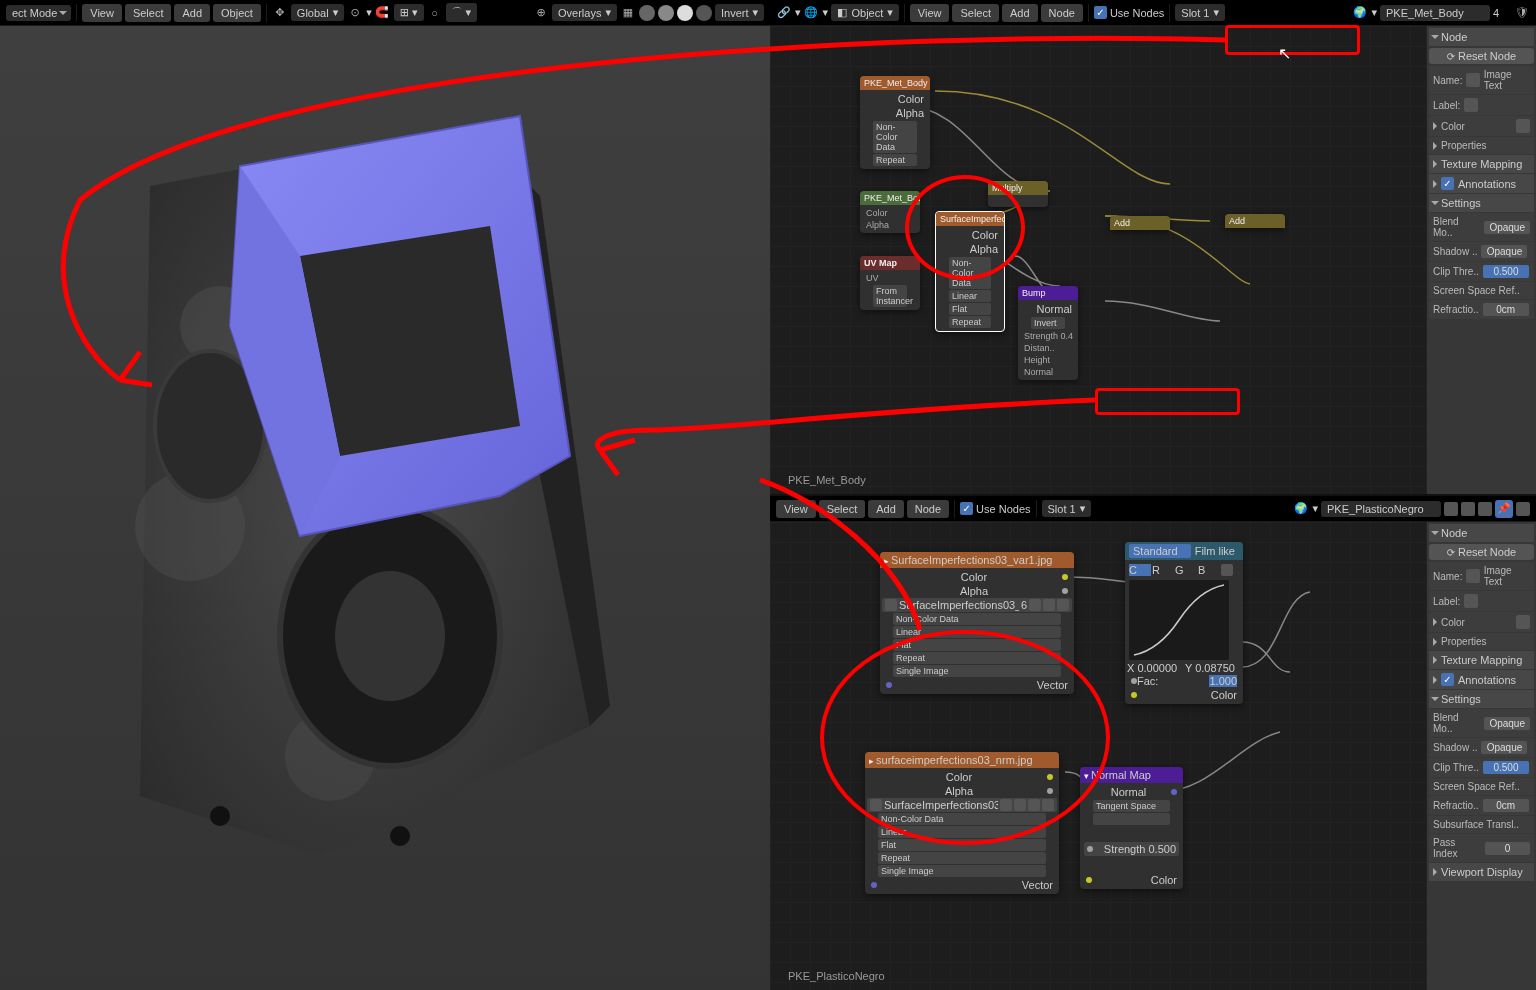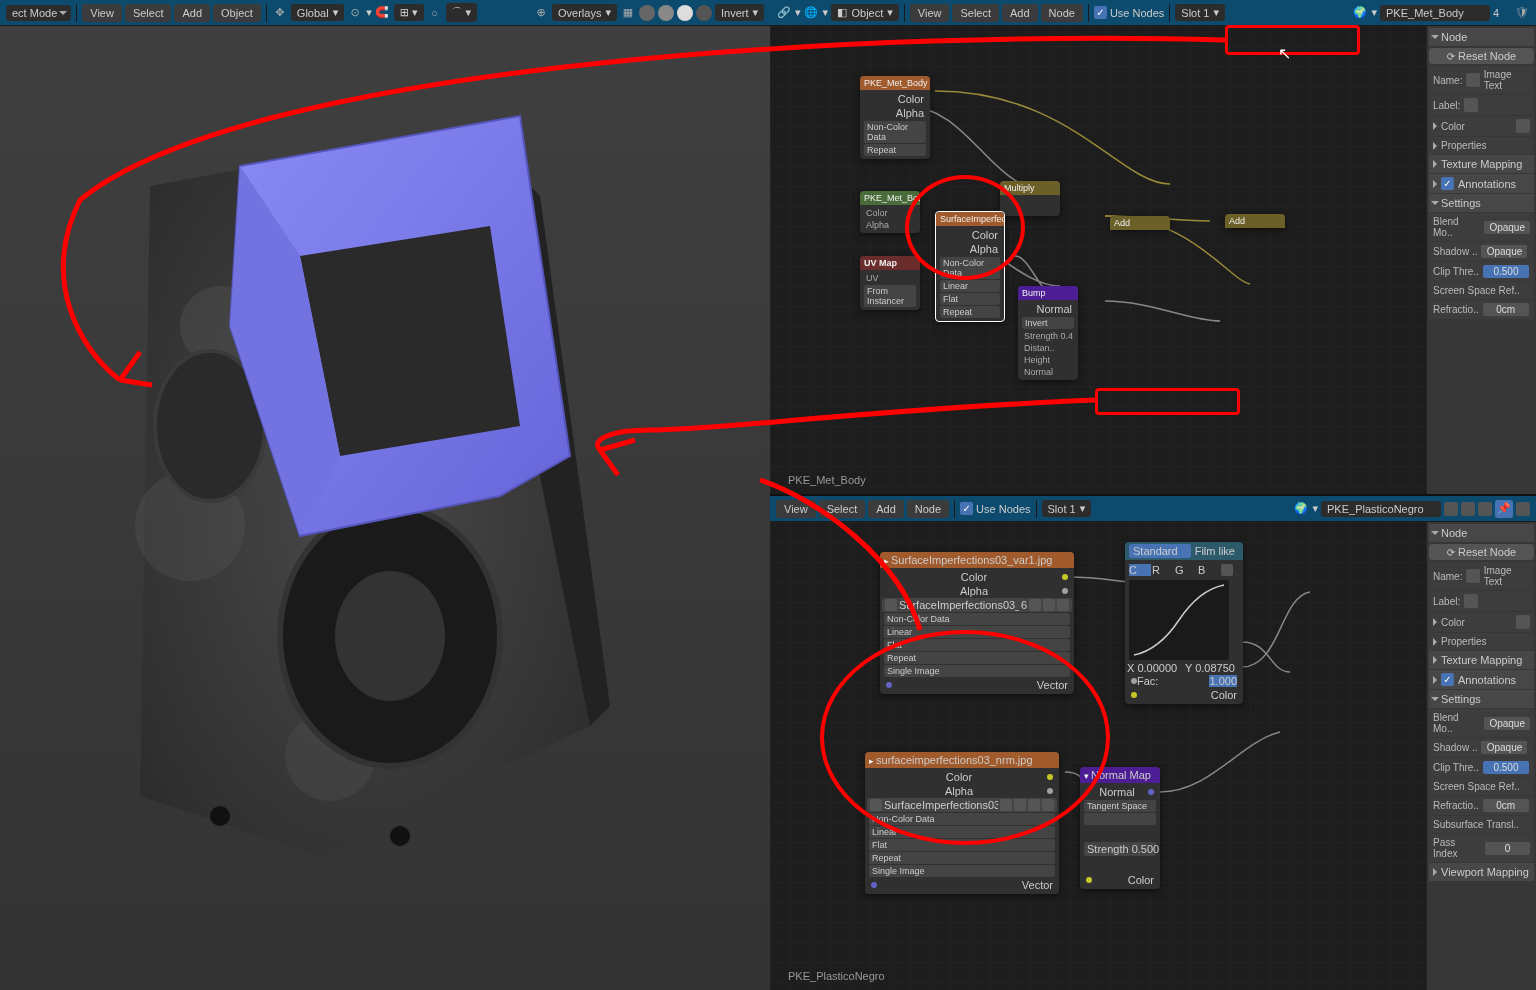--- a/index.html
+++ b/index.html
@@ -1,18 +1,18 @@
 <!DOCTYPE html>
 <html><head>
 <meta charset="utf-8">
 <style>
 * { margin:0; padding:0; box-sizing:border-box; font-family:sans-serif; font-size:11px; color:#ccc; }
 body { background:#232323; width:1536px; height:990px; overflow:hidden; position:relative; }
 .row { display:flex; align-items:center; gap:4px; }
-.hdr { background:#0c4a6e; height:26px; padding:0 6px; border-bottom:1px solid #1a1a1a; }
+.hdr { background:#000000; height:26px; padding:0 6px; border-bottom:1px solid #1a1a1a; }
 .btn { padding:3px 8px; background:#3b3b3b; border-radius:3px; cursor:pointer; }
 .ddown { padding:2px 6px; background:#2c2c2c; border-radius:3px; display:flex; align-items:center; gap:4px; }
 .chk { width:13px; height:13px; background:#4772b3; border-radius:2px; display:inline-flex; align-items:center; justify-content:center; }
 .chk::after { content:"✓"; color:#fff; font-size:10px; }
 .ico { width:16px; height:16px; display:inline-flex; align-items:center; justify-content:center; color:#aaa; }
 .sep { width:1px; height:18px; background:#1a1a1a; margin:0 2px; }
 
 
 #left { position:absolute; left:0; top:0; width:770px; height:990px; background:#393939; }
 #left .hdr { display:flex; align-items:center; gap:3px; flex-wrap:nowrap; overflow:hidden; }
@@ -39,21 +39,21 @@
 .node { position:absolute; background:#303030; border-radius:4px; box-shadow:0 2px 6px rgba(0,0,0,.5); min-width:60px; }
 .node .nh { padding:2px 4px; border-radius:4px 4px 0 0; font-size:9px; color:#eee; white-space:nowrap; overflow:hidden; }
 .node.orange .nh { background:#a05a2c; }
 .node.green .nh { background:#4a6b3a; }
 .node.purple .nh { background:#4c1d95; }
 .node.yellow .nh { background:#6b6027; }
 .node.red .nh { background:#6b2c2c;font-weight:bold; }
 .node.teal .nh { background:#2c5a6b; }
 .node .nb { padding:2px; }
 .node .nr { padding:1px 4px; font-size:9px; color:#aaa; display:flex; justify-content:space-between; align-items:center; white-space:nowrap; }
-.node .nsel { background:#444; padding:1px 3px; border-radius:2px; font-size:9px; margin:1px 2px; }
+.node .nsel { background:#444; padding:1px 3px; border-radius:2px; font-size:9px; margin:1px 11px; }
 .sock { width:6px; height:6px; border-radius:50%; background:#999; display:inline-block; }
 .sock.col { background:#c7c729; }
 .sock.vec { background:#6363c7; }
 .sock.fac { background:#a1a1a1; }
 .wire { stroke:#888; stroke-width:1.5; fill:none; }
 .wire.y { stroke:#9a8a3a; }
 
 
 .bignode { width:194px; }
 .bignode .imgrow { background:#444; padding:1px 3px; border-radius:2px; font-size:9px; display:flex; align-items:center; gap:2px; }
@@ -197,21 +197,21 @@
       </div>
 
       <div class="node green" style="left:90px;top:165px;width:55px">
         <div class="nh">PKE_Met_Body</div>
         <div class="nb">
             <div class="nr">Color</div>
             <div class="nr">Alpha</div>
           </div>
       </div>
 
-      <div class="node yellow" style="left:230px;top:155px;width:55px;height:35px">
+      <div class="node yellow" style="left:218px;top:155px;width:55px;height:26px">
         <div class="nh">Multiply</div>
       </div>
 
       <div class="node orange" style="left:165px;top:185px;width:70px;border:1px solid #fff">
         <div class="nh">SurfaceImperfectio..</div>
         <div class="nb">
           <div class="nr">
               <span></span>
               <span>Color</span>
             </div>
@@ -445,21 +445,21 @@
           <div class="nsel">Flat</div>
           <div class="nsel">Repeat</div>
           <div class="nsel">Single Image</div>
           <div class="nr">
               <span class="sock vec"></span>
               <span>Vector</span>
             </div>
         </div>
       </div>
 
-      <div class="node purple" style="left:310px;top:245px;width:80px">
+      <div class="node purple" style="left:310px;top:245px;width:103px">
         <div class="nh">▾ <span>Normal Map</span></div>
         <div class="nb">
           <div class="nr">
               <span></span>
               <span>Normal</span>
               <span class="sock vec"></span>
             </div>
           <div class="nsel">Tangent Space</div>
           <div class="nsel">&nbsp;</div>
           <div class="nr" style="background:#444;border-radius:2px;margin:17px 2px;padding:1px 3px">
@@ -535,21 +535,21 @@
         </div>
       <div class="sect">
           <span class="lbl">Subsurface Transl..</span>
         </div>
       <div class="sect">
           <span class="lbl">Pass Index</span>
           <span class="val">0</span>
         </div>
       <div class="sect hdr2">
           <span class="tri"></span>
-          <span>Viewport Mapping</span>
+          <span>Viewport Display</span>
         </div>
     </div>
   </div>
 </div>
 
 <div class="redbox" style="left:1225px;top:25px;width:135px;height:30px"></div>
 <div class="redbox" style="left:1095px;top:388px;width:145px;height:27px"></div>
 <div class="redcircle" style="left:905px;top:175px;width:120px;height:105px"></div>
 <div class="redcircle" style="left:820px;top:630px;width:290px;height:215px"></div>
 

